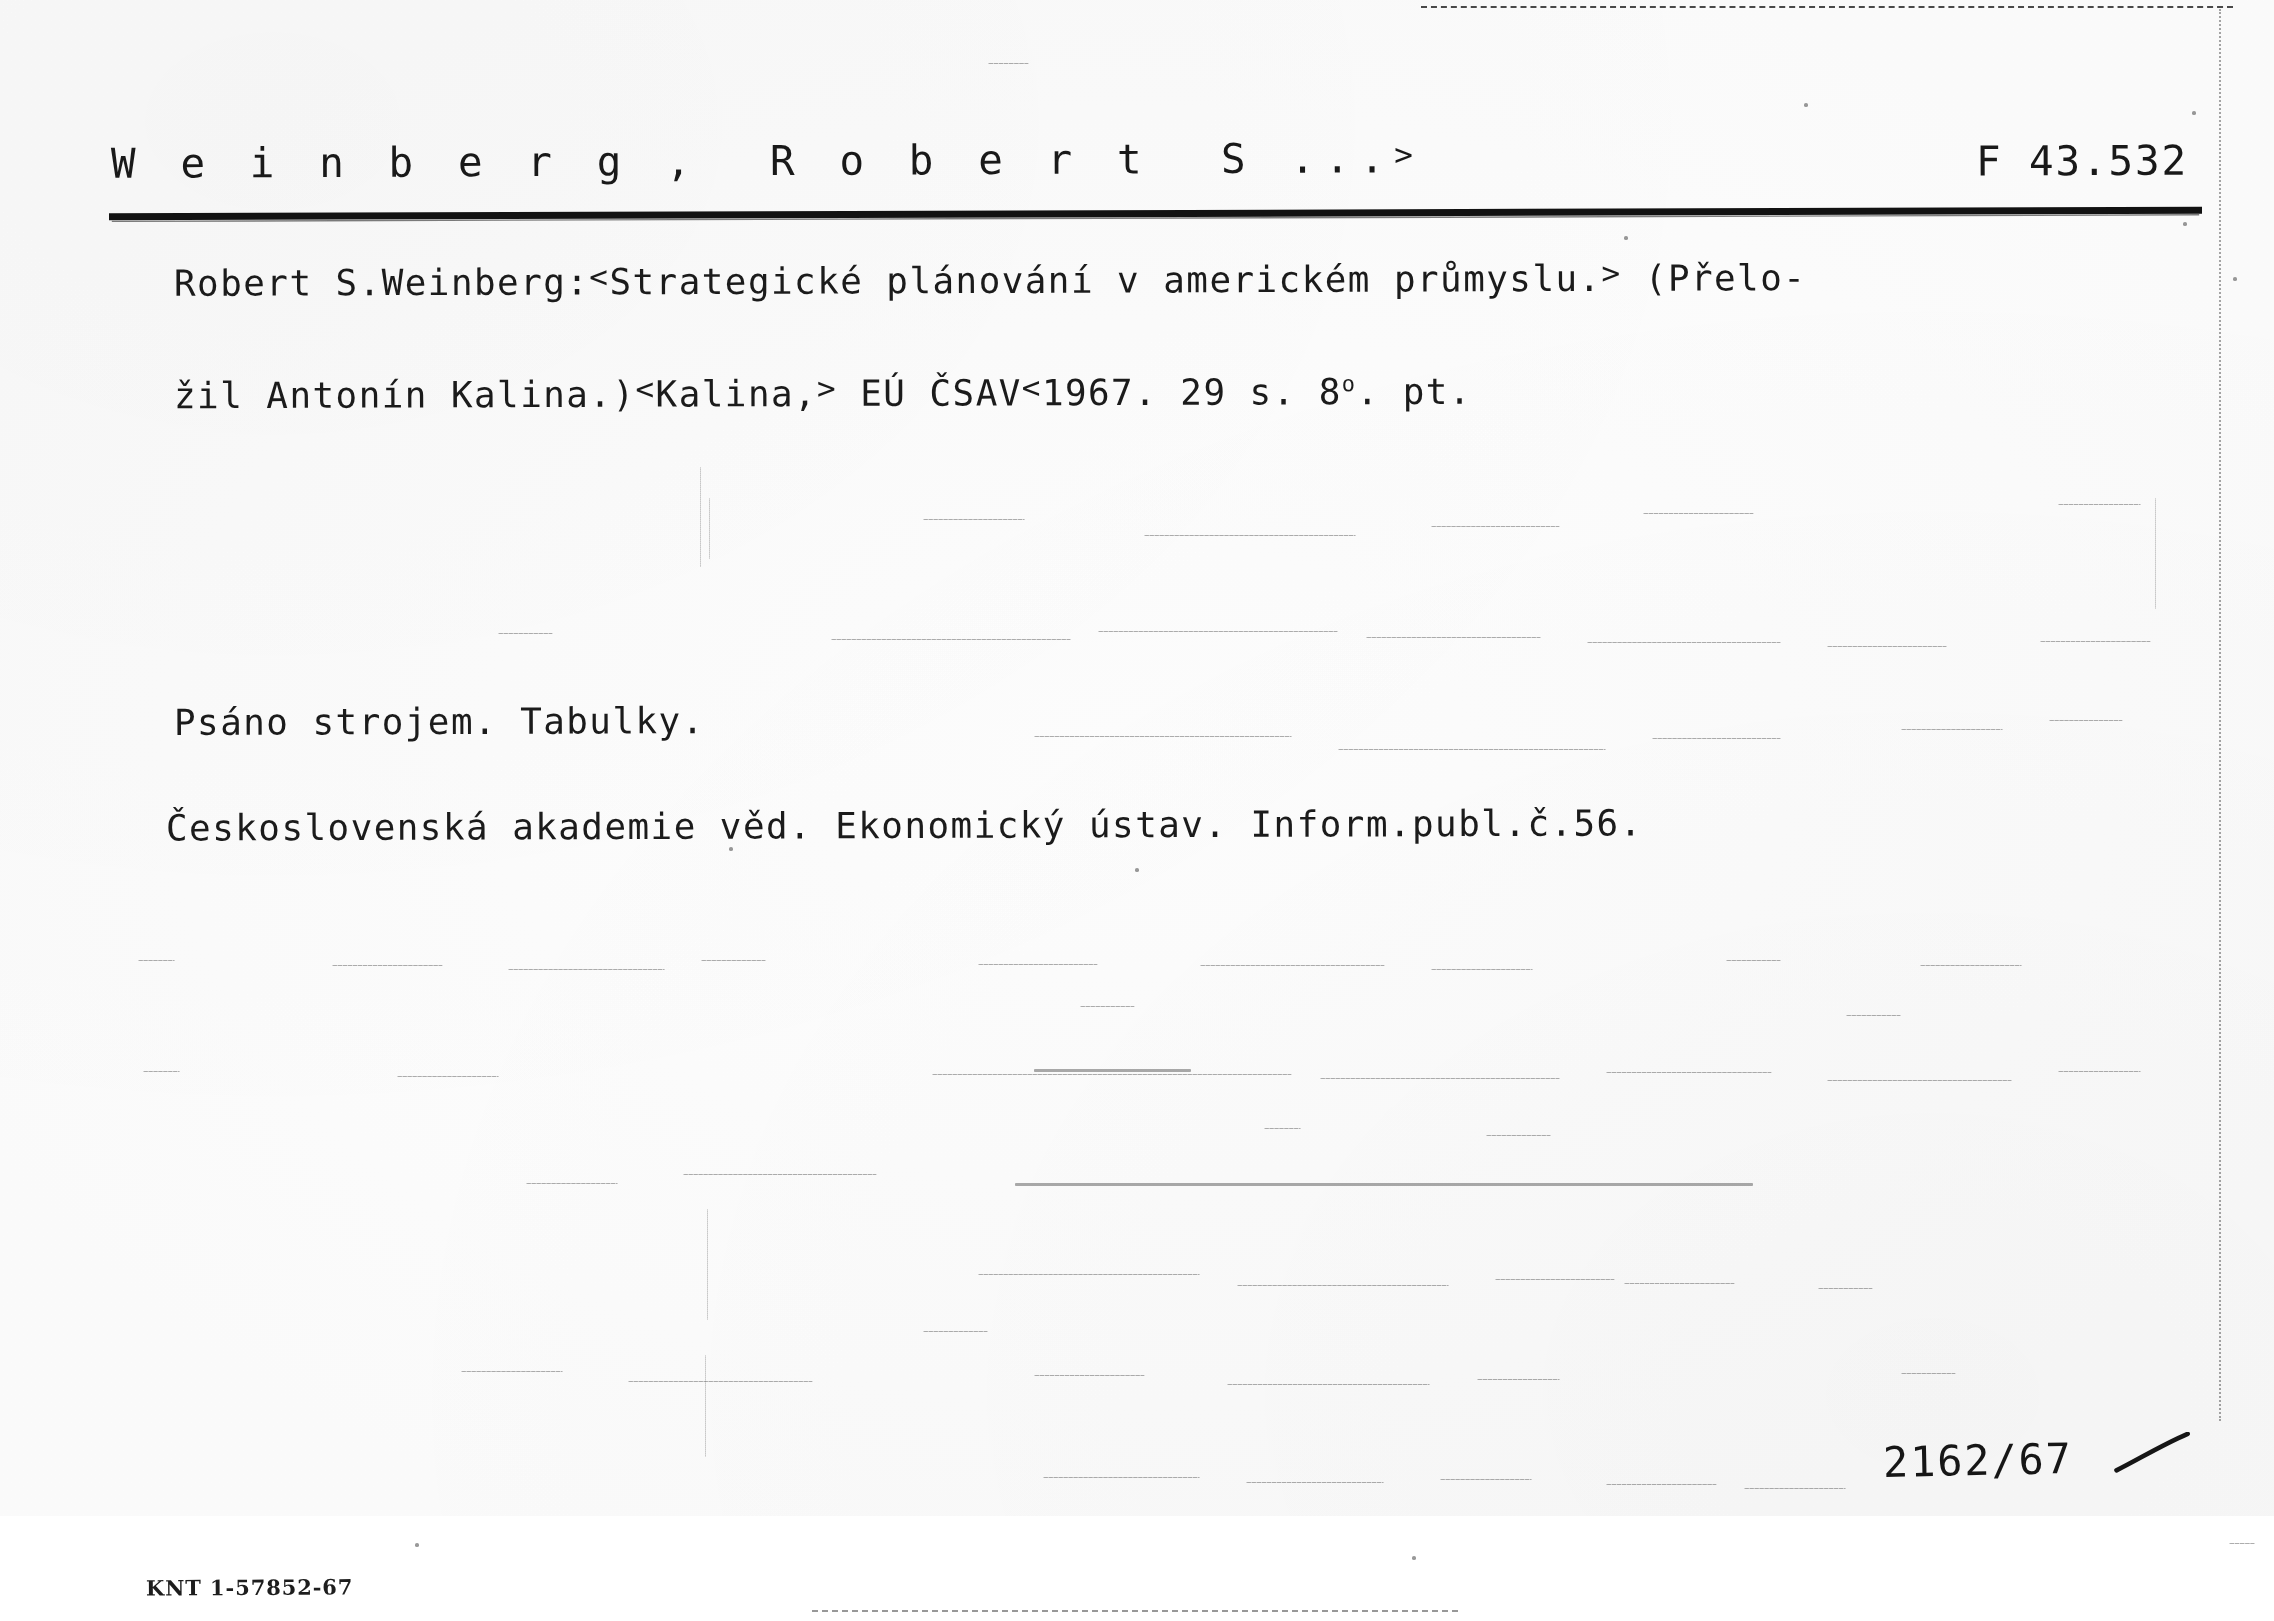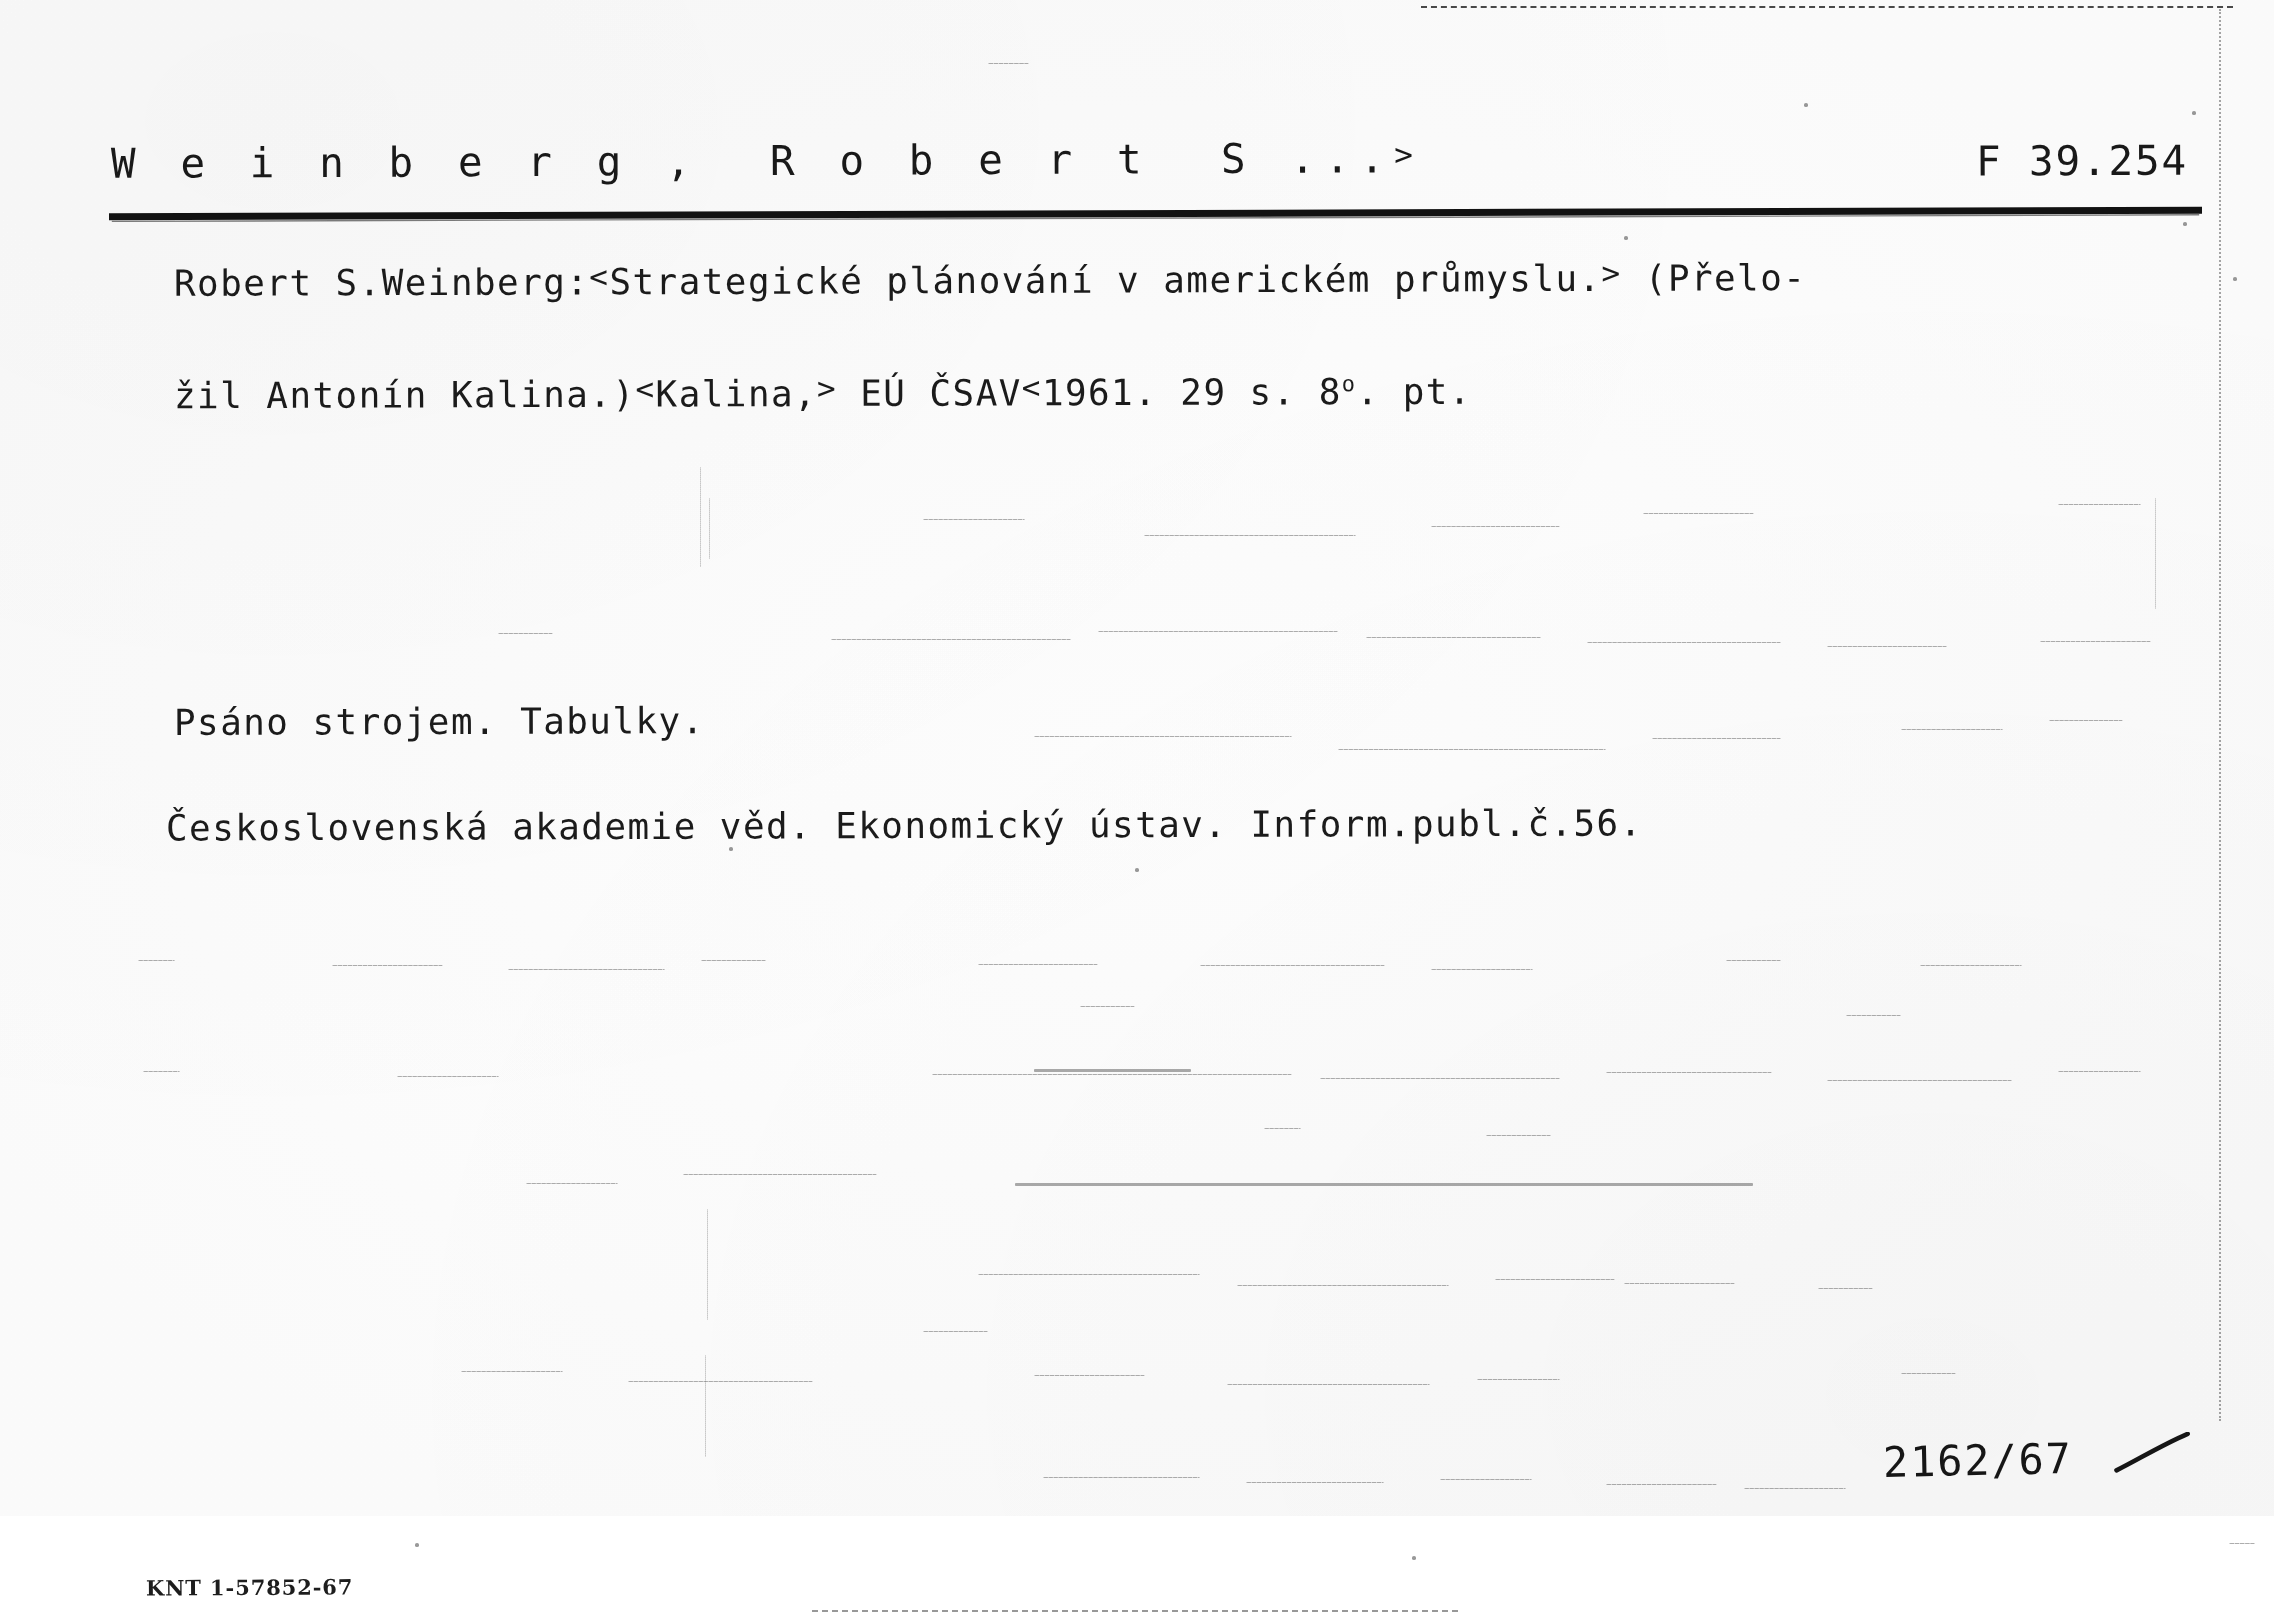--- a/index.html
+++ b/index.html
@@ -187,28 +187,28 @@
 <body>
 
 <div class="card">
 
   <div class="scan-edge-top"></div>
   <div class="scan-edge-right"></div>
   <div class="scan-edge-bottom"></div>
 
   <div class="header-row">
     <div class="author-heading"><span>W e i n b e r g ,  R o b e r t  S ...</span><span class="caret-close">&gt;</span></div>
-    <div class="call-number">F 39.254</div>
+    <div class="call-number">F 43.532</div>
   </div>
 
   <div class="rule"></div>
 
   <div class="body-line l1"><span>Robert S.Weinberg:</span><span class="caret-open">&lt;</span><span>Strategické plánování v americkém průmyslu.</span><span class="caret-close">&gt;</span> <span>(Přelo-</span></div>
 
-  <div class="body-line l2"><span>žil Antonín Kalina.)</span><span class="caret-open">&lt;</span><span>Kalina,</span><span class="caret-close">&gt;</span> <span>EÚ ČSAV</span><span class="caret-open">&lt;</span><span>1961.</span> <span>29 s.</span> <span>8</span><span class="sup-deg">o</span><span>. pt.</span></div>
+  <div class="body-line l2"><span>žil Antonín Kalina.)</span><span class="caret-open">&lt;</span><span>Kalina,</span><span class="caret-close">&gt;</span> <span>EÚ ČSAV</span><span class="caret-open">&lt;</span><span>1967.</span> <span>29 s.</span> <span>8</span><span class="sup-deg">o</span><span>. pt.</span></div>
 
   <div class="body-line l3">Psáno strojem. Tabulky.</div>
   <div class="body-line l4">Československá akademie věd. Ekonomický ústav. Inform.publ.č.56.</div>
 
   <div class="serial">2162/67</div>
   <div class="serial-stroke">
     <svg width="78" height="42" viewBox="0 0 84 46">
       <path d="M2 42 C 26 30, 52 14, 80 2" stroke="#161616" stroke-width="5" fill="none" stroke-linecap="round"></path>
     </svg>
   </div>

